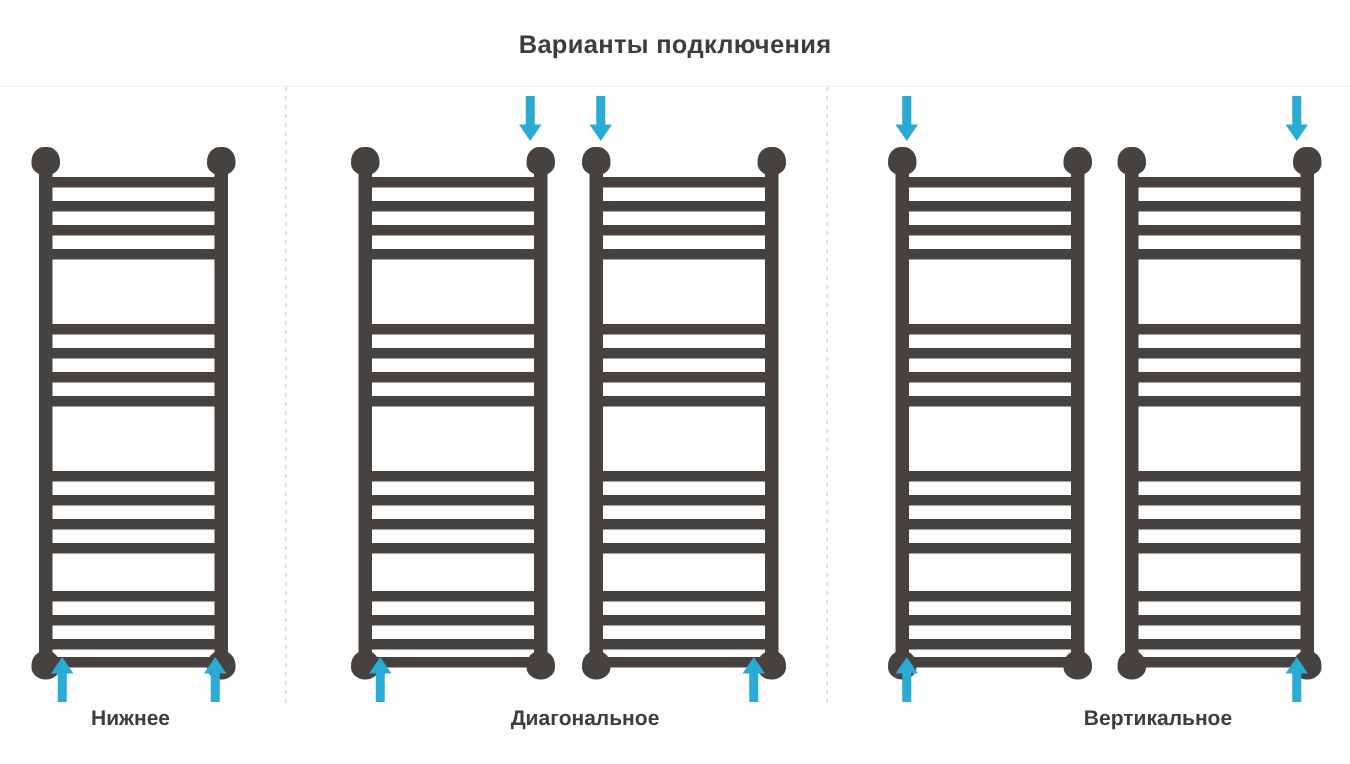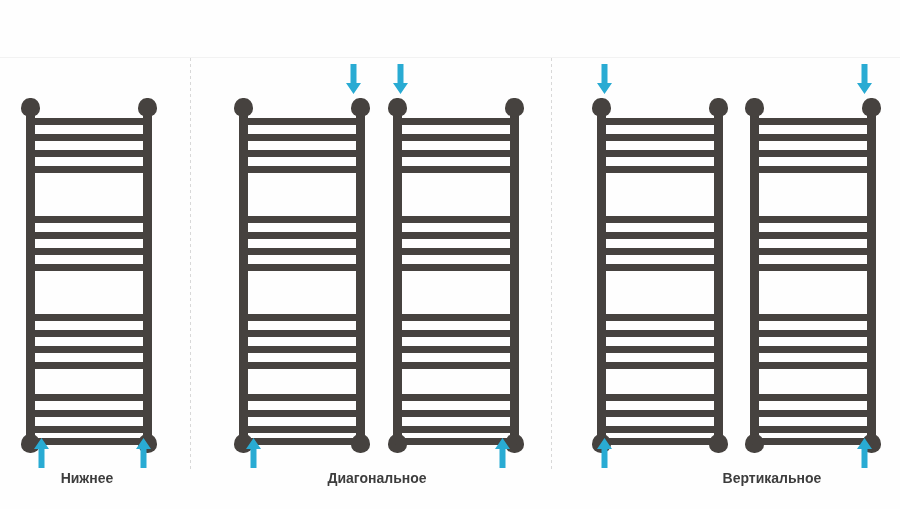--- a/index.html
+++ b/index.html
@@ -105,20 +105,21 @@
     width: 17px;
     height: 32px;
   }
   .arrow svg { display: block; width: 17px; height: 32px; }
 </style>
 </head>
 <body>
 
 <div class="canvas">
 
+  <div class="title">Варианты подключения</div>
 
   <div class="top-rule"></div>
 
   <div id="dividers-layer">
       <div class="divider" style="left: 190px;"></div>
       <div class="divider" style="left: 551px;"></div>
     </div>
 
   <div id="panels-layer">
       <div class="radiator" style="left: 26px; width: 126px; height: 360px;">
@@ -291,17 +292,17 @@
       </div>
       <div class="arrow" style="left: 856px; top: 437px;">
         <svg viewBox="0 0 17 32" xmlns="http://www.w3.org/2000/svg">
           <path d="M8.5 1 L16 12 L11.5 12 L11.5 31 L5.5 31 L5.5 12 L1 12 Z" fill="#29abd3"></path>
         </svg>
       </div>
     </div>
 
   <div id="labels-layer">
       <div class="section-label" style="left: -13px; width: 200px;">Нижнее</div>
-      <div class="section-label" style="left: 277px; width: 200px;">Диагональное</div>
+      <div class="section-label" style="left: 290px; width: 200px;">Диагональное</div>
       <div class="section-label" style="left: 672px; width: 200px;">Вертикальное</div>
     </div>
 
 </div>
 
 </body></html>

